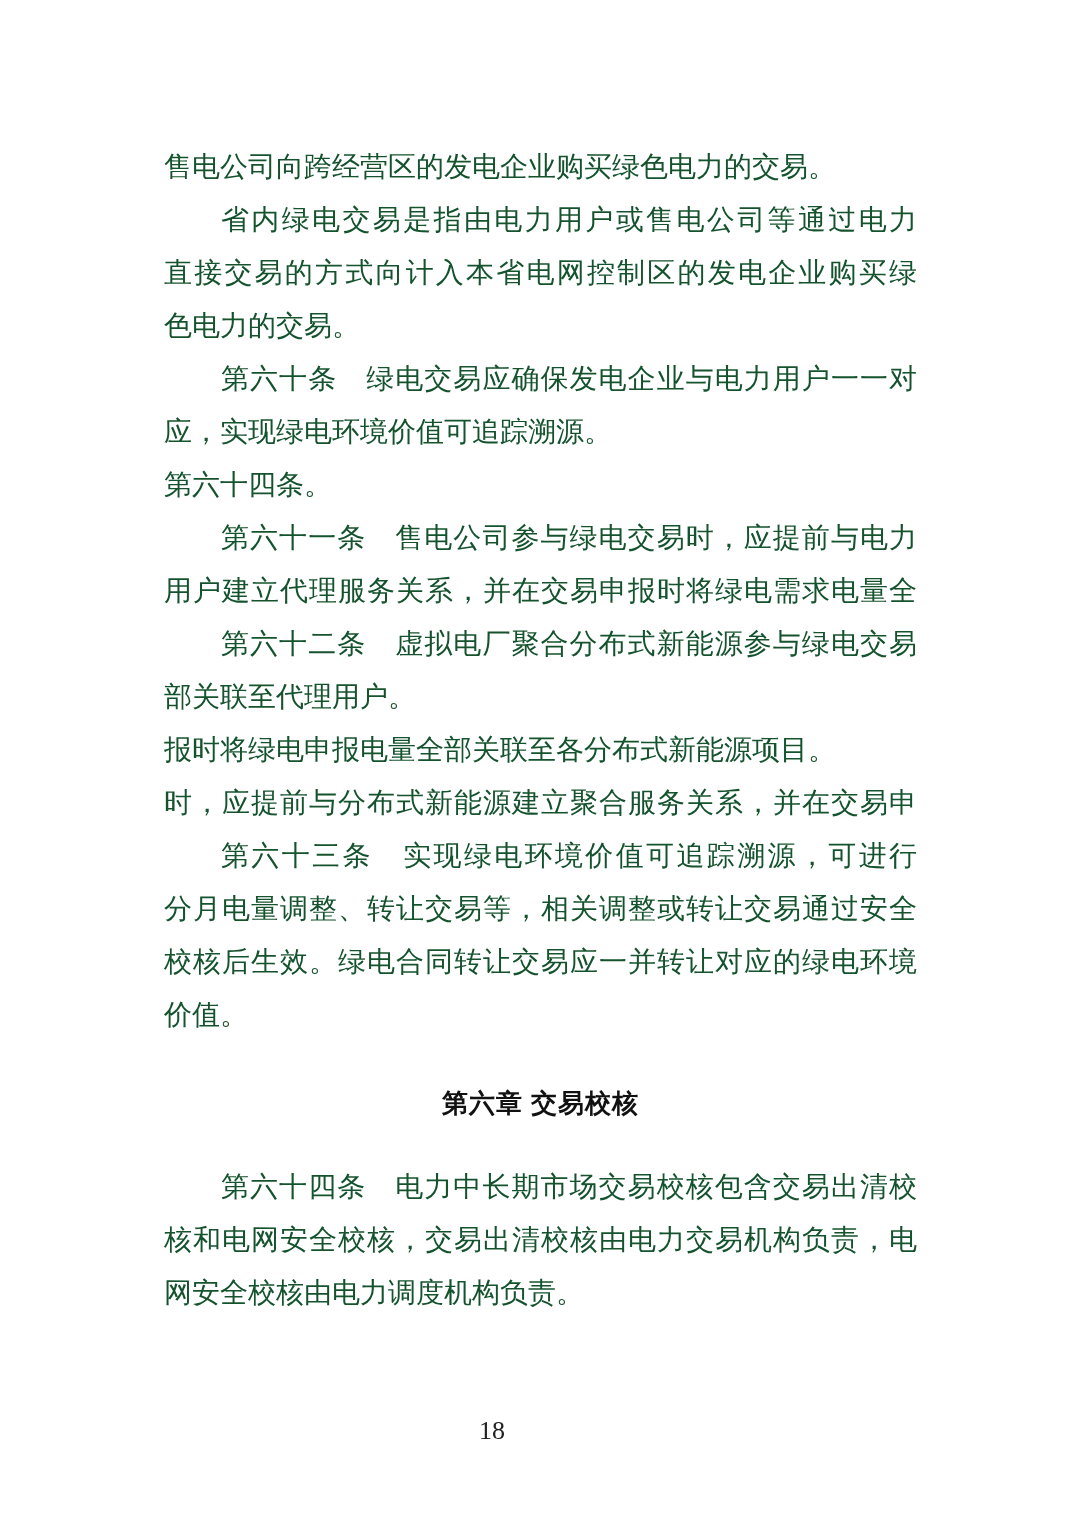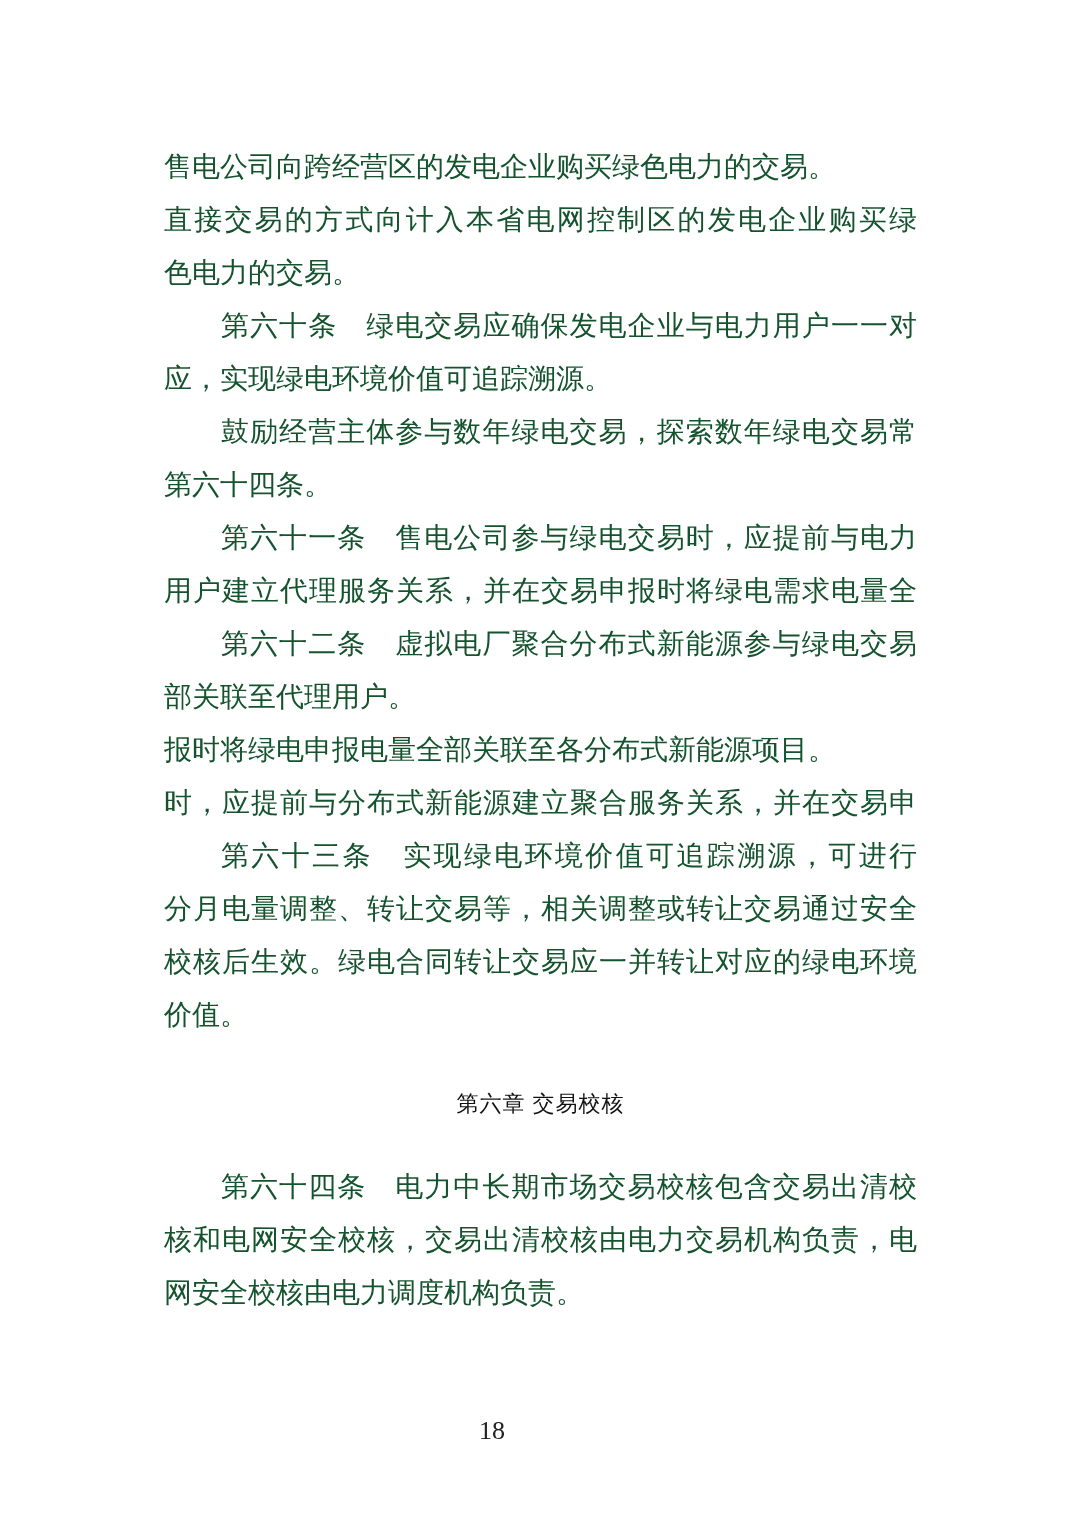--- a/index.html
+++ b/index.html
@@ -38,22 +38,22 @@
   .line.ind {
     padding-left: 57px;
   }
   .chapter-heading {
     height: 53px;
     line-height: 53px;
     margin-top: 36px;
     margin-bottom: 30px;
     text-align: center;
     font-family: "Liberation Sans", "DejaVu Sans", sans-serif;
-    font-weight: 400;
-    font-size: 22px;
+    font-weight: 700;
+    font-size: 26px;
     color: #111111;
     letter-spacing: 1px;
   }
   .page-number {
     position: absolute;
     left: 0;
     top: 1408px;
     width: 984px;
     height: 46px;
     line-height: 46px;
@@ -63,25 +63,25 @@
     font-family: "Liberation Serif", "DejaVu Serif", serif;
   }
 </style>
 </head>
 <body>
 
 <div class="page">
   <div class="content">
 
     <div class="line">售电公司向跨经营区的发电企业购买绿色电力的交易。</div>
+    <div class="line j ind">省内绿电交易是指由电力用户或售电公司等通过电力</div>
     <div class="line j">直接交易的方式向计入本省电网控制区的发电企业购买绿</div>
     <div class="line">色电力的交易。</div>
     <div class="line j ind">第六十条　绿电交易应确保发电企业与电力用户一一对</div>
     <div class="line">应，实现绿电环境价值可追踪溯源。</div>
-    <div class="line j ind">鼓励经营主体参与数年绿电交易，探索数年绿电交易常</div>
     <div class="line">第六十四条。</div>
     <div class="line j ind">第六十一条　售电公司参与绿电交易时，应提前与电力</div>
     <div class="line j">用户建立代理服务关系，并在交易申报时将绿电需求电量全</div>
     <div class="line j ind">第六十二条　虚拟电厂聚合分布式新能源参与绿电交易</div>
     <div class="line">部关联至代理用户。</div>
     <div class="line">报时将绿电申报电量全部关联至各分布式新能源项目。</div>
     <div class="line j">时，应提前与分布式新能源建立聚合服务关系，并在交易申</div>
     <div class="line j ind">第六十三条　实现绿电环境价值可追踪溯源，可进行</div>
     <div class="line j">分月电量调整、转让交易等，相关调整或转让交易通过安全</div>
     <div class="line j">校核后生效。绿电合同转让交易应一并转让对应的绿电环境</div>

